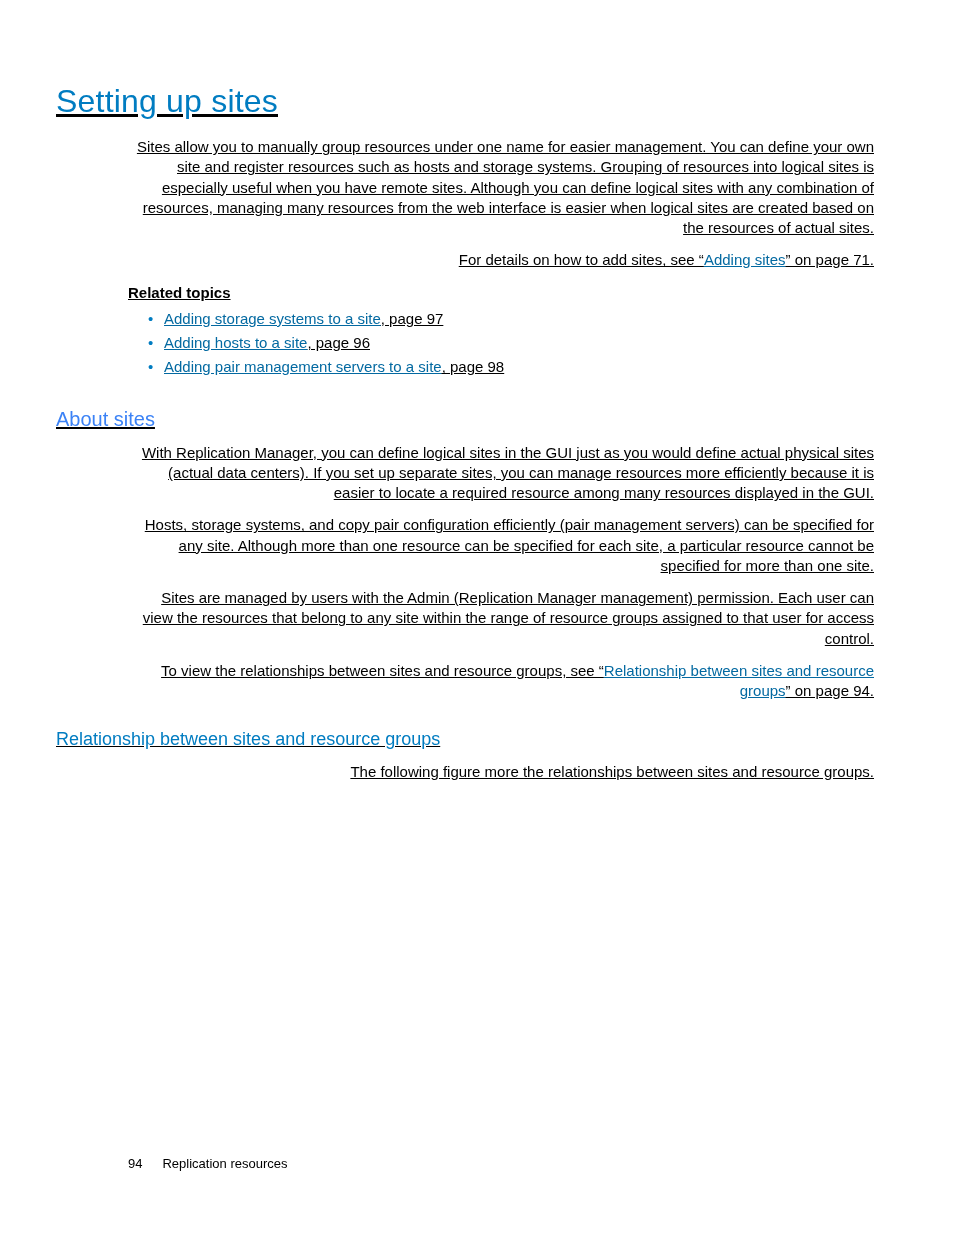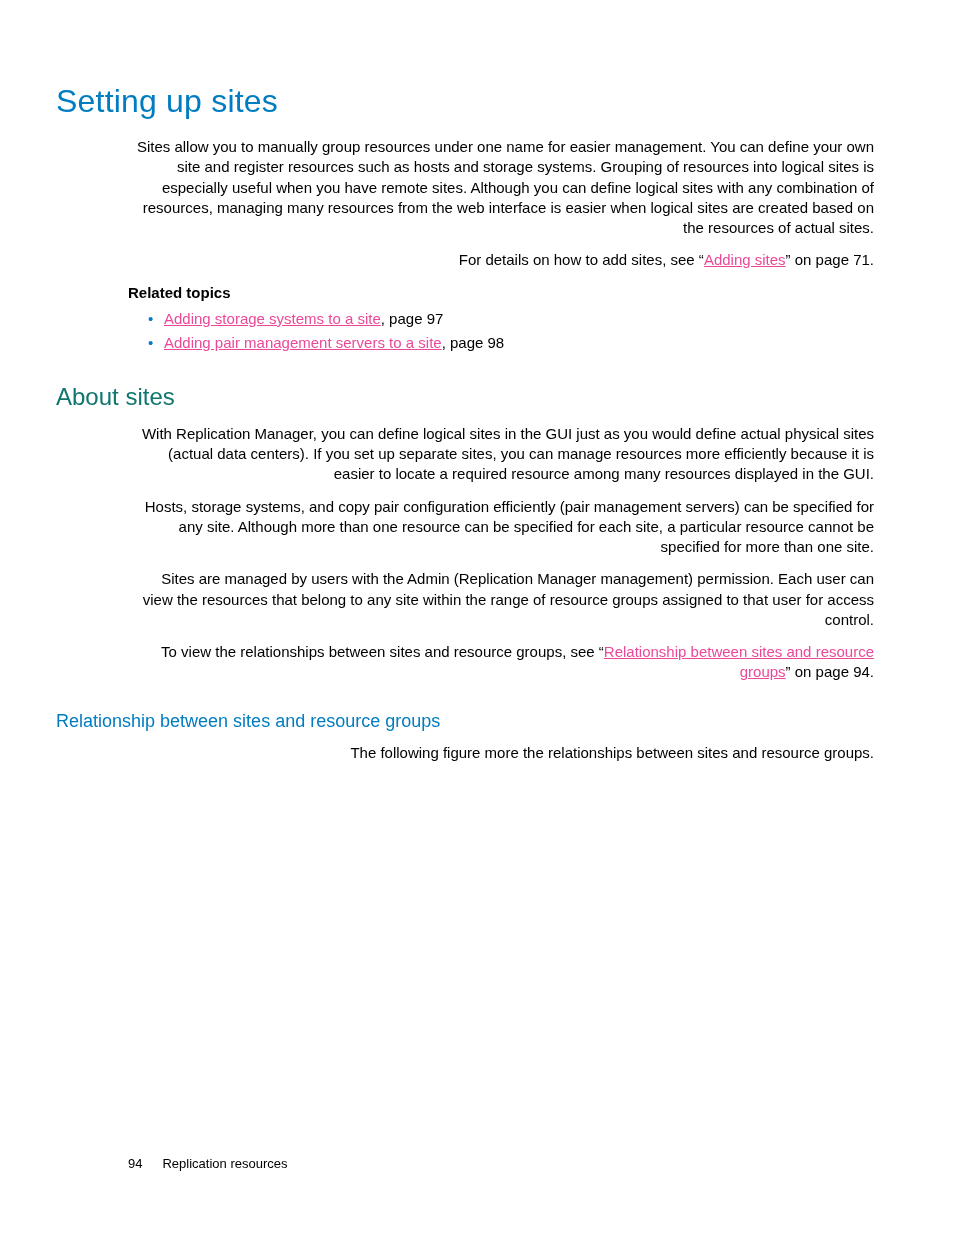--- a/index.html
+++ b/index.html
@@ -10,49 +10,50 @@
     color: #000;
     font-size: 15px;
     line-height: 1.35;
   }
   .page {
     width: 954px;
     height: 1235px;
     position: relative;
     box-sizing: border-box;
     padding: 80px 80px 0 56px;
+    text-decoration: underline;
   }
   h1.h1 {
     font-weight: 300;
     font-size: 32px;
     color: #007cc1;
     margin: 0 0 14px 0;
     letter-spacing: 0.2px;
   }
   h2.h2 {
     font-weight: 300;
-    font-size: 24px;
-    color: #0f766e;
+    font-size: 20px;
+    color: #3b82f6;
     margin: 28px 0 10px 0;
   }
   h3.h3 {
     font-weight: 300;
     font-size: 18px;
     color: #007cc1;
     margin: 26px 0 10px 0;
   }
   .body-block {
     margin-left: 72px;
   }
   p.para {
     margin: 0 0 12px 0;
     text-align: right;
   }
   .bold { font-weight: bold; }
-  .link { color: #ec4899; }
+  .link { color: #0369a1; }
   .rt-label {
     font-weight: bold;
     margin: 8px 0 6px 0;
   }
   ul.rt-list {
     list-style: none;
     padding: 0;
     margin: 0 0 10px 20px;
   }
   ul.rt-list li {
@@ -88,20 +89,23 @@
     <p class="para">
       <span> For details on how to add sites, see “</span><a class="link" href="#">Adding sites</a><span>” on page 71.</span>
     </p>
 
     <div class="rt-label">Related topics</div>
     <ul class="rt-list">
       <li>
         <a class="link" href="#">Adding storage systems to a site</a><span>, page 97</span>
       </li>
       <li>
+        <a class="link" href="#">Adding hosts to a site</a><span>, page 96</span>
+      </li>
+      <li>
         <a class="link" href="#">Adding pair management servers to a site</a><span>, page 98</span>
       </li>
     </ul>
   </div>
 
   <h2 class="h2">About sites</h2>
 
   <div class="body-block">
     <p class="para">With Replication Manager, you can define logical sites in the GUI just as you would define actual physical sites (actual data centers). If you set up separate sites, you can manage resources more efficiently because it is easier to locate a required resource among many resources displayed in the GUI.</p>
     <p class="para">Hosts, storage systems, and copy pair configuration efficiently (pair management servers) can be specified for any site. Although more than one resource can be specified for each site, a particular resource cannot be specified for more than one site.</p>

